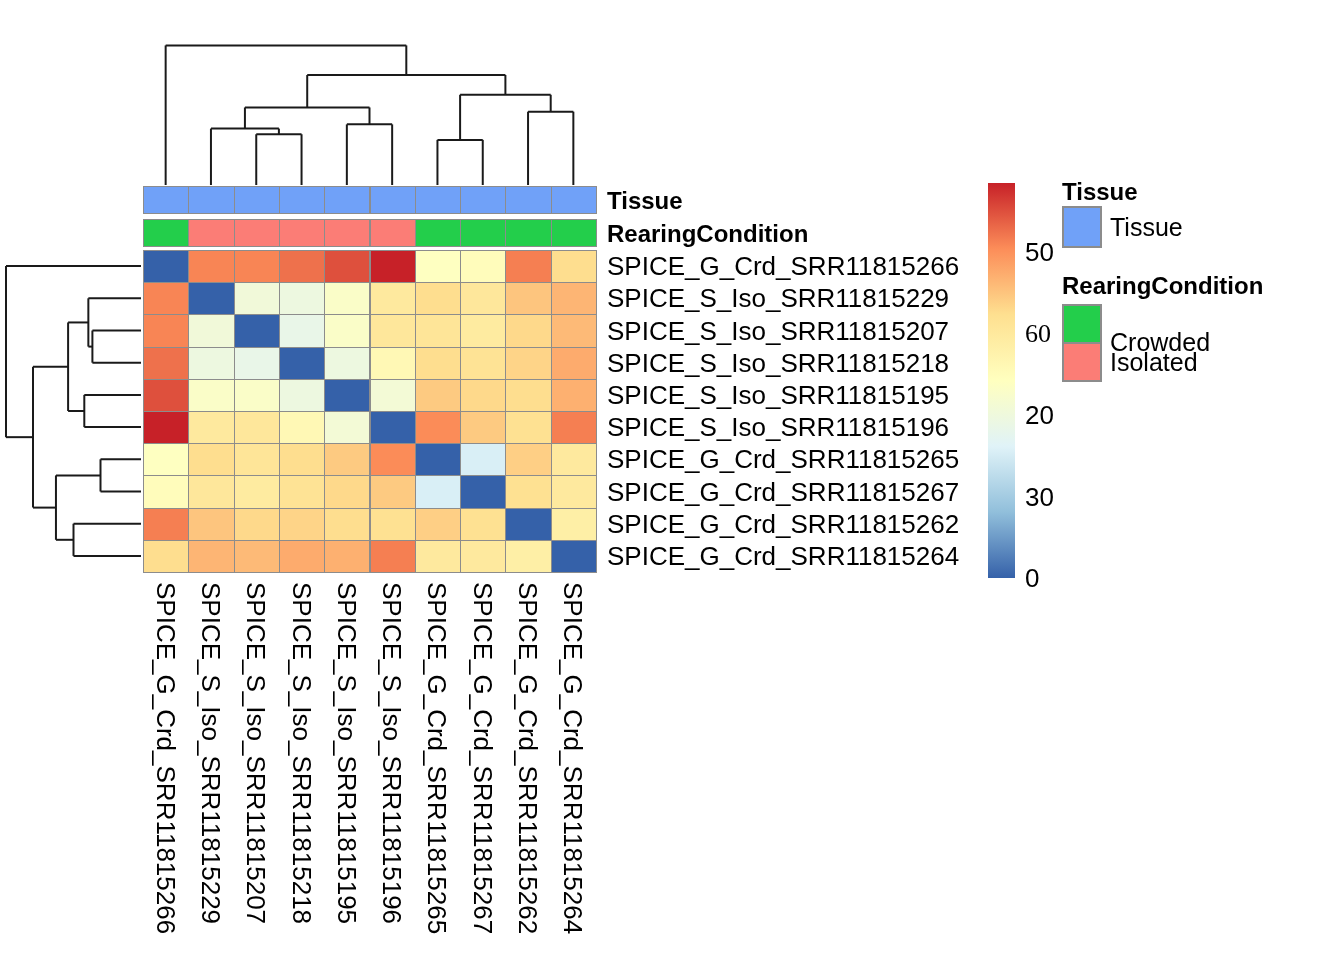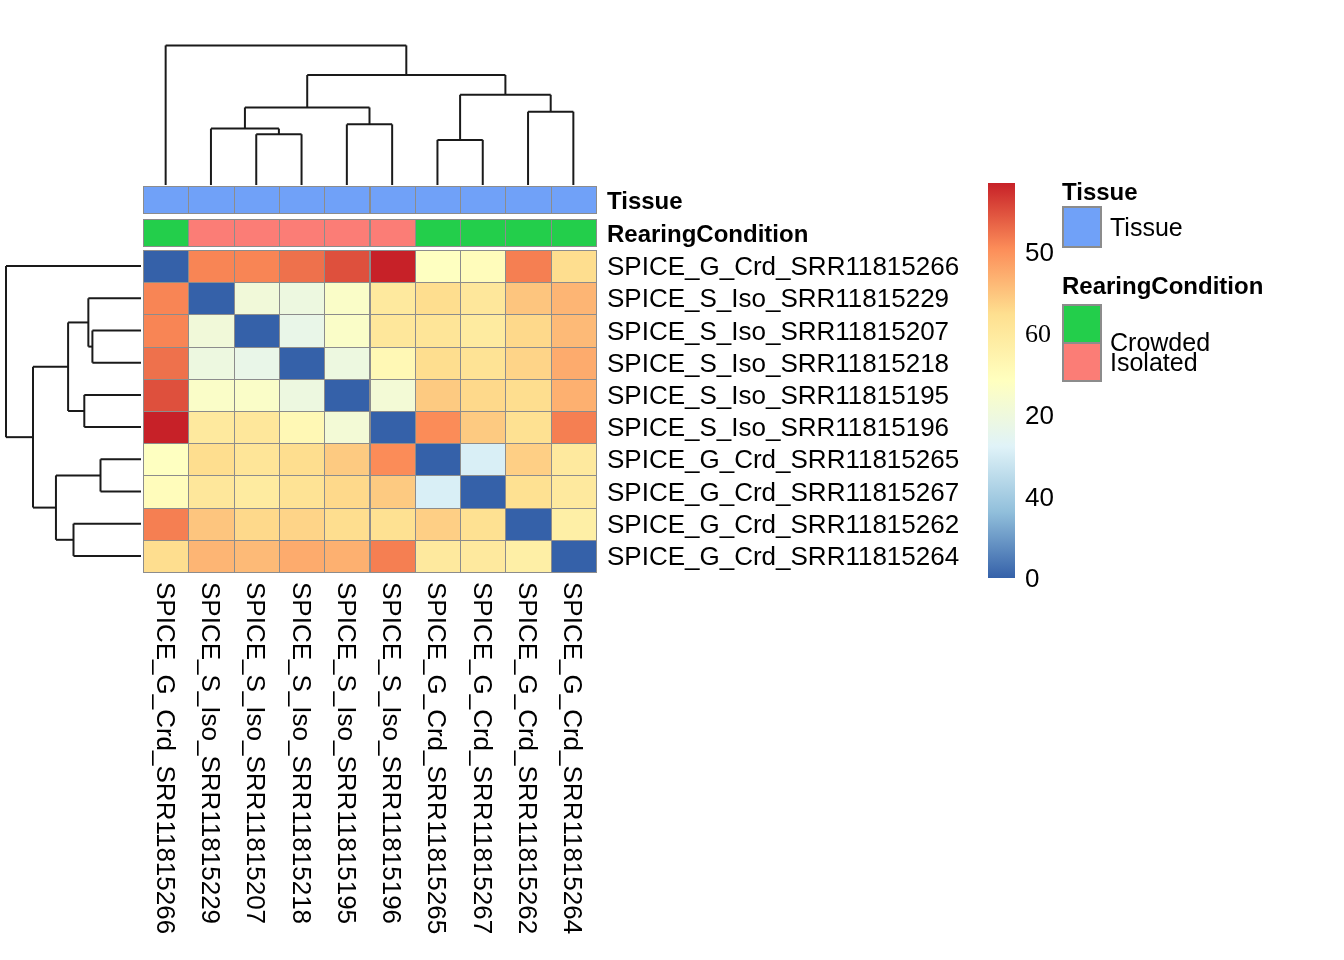--- a/index.html
+++ b/index.html
@@ -240,21 +240,21 @@
       <div class="col-label" style="left: 495.75px; top: 582px;">SPICE_G_Crd_SRR11815267</div>
       <div class="col-label" style="left: 541.05px; top: 582px;">SPICE_G_Crd_SRR11815262</div>
       <div class="col-label" style="left: 586.35px; top: 582px;">SPICE_G_Crd_SRR11815264</div>
     </div>
 
   <div id="colorbar" class="abs" style="background: linear-gradient(to top, rgb(53, 97, 169) 0%, rgb(145, 191, 219) 16.67%, rgb(224, 243, 248) 33.33%, rgb(255, 255, 191) 50%, rgb(254, 224, 144) 66.67%, rgb(252, 141, 89) 83.33%, rgb(199, 33, 40) 100%);"></div>
   <div id="colorbar-ticks">
       <div class="cb-tick" style="top: 237.227px;">50</div>
       <div class="cb-tick" style="top: 318.67px; font-family: Liberation Serif, serif;">60</div>
       <div class="cb-tick" style="top: 400.113px;">20</div>
-      <div class="cb-tick" style="top: 481.557px;">40</div>
+      <div class="cb-tick" style="top: 481.557px;">30</div>
       <div class="cb-tick" style="top: 563px;">0</div>
     </div>
 
   <div id="legend">
     <div class="legend-header" style="top:178px;">Tissue</div>
     <div id="legend-tissue-items">
         <div class="legend-swatch" style="top: 206px; width: 40px; height: 42px; background: rgb(112, 161, 248);"></div>
         <div class="legend-item-label" style="top: 215px;">Tissue</div>
       </div>
     <div class="legend-header" style="top:272px;">RearingCondition</div>

